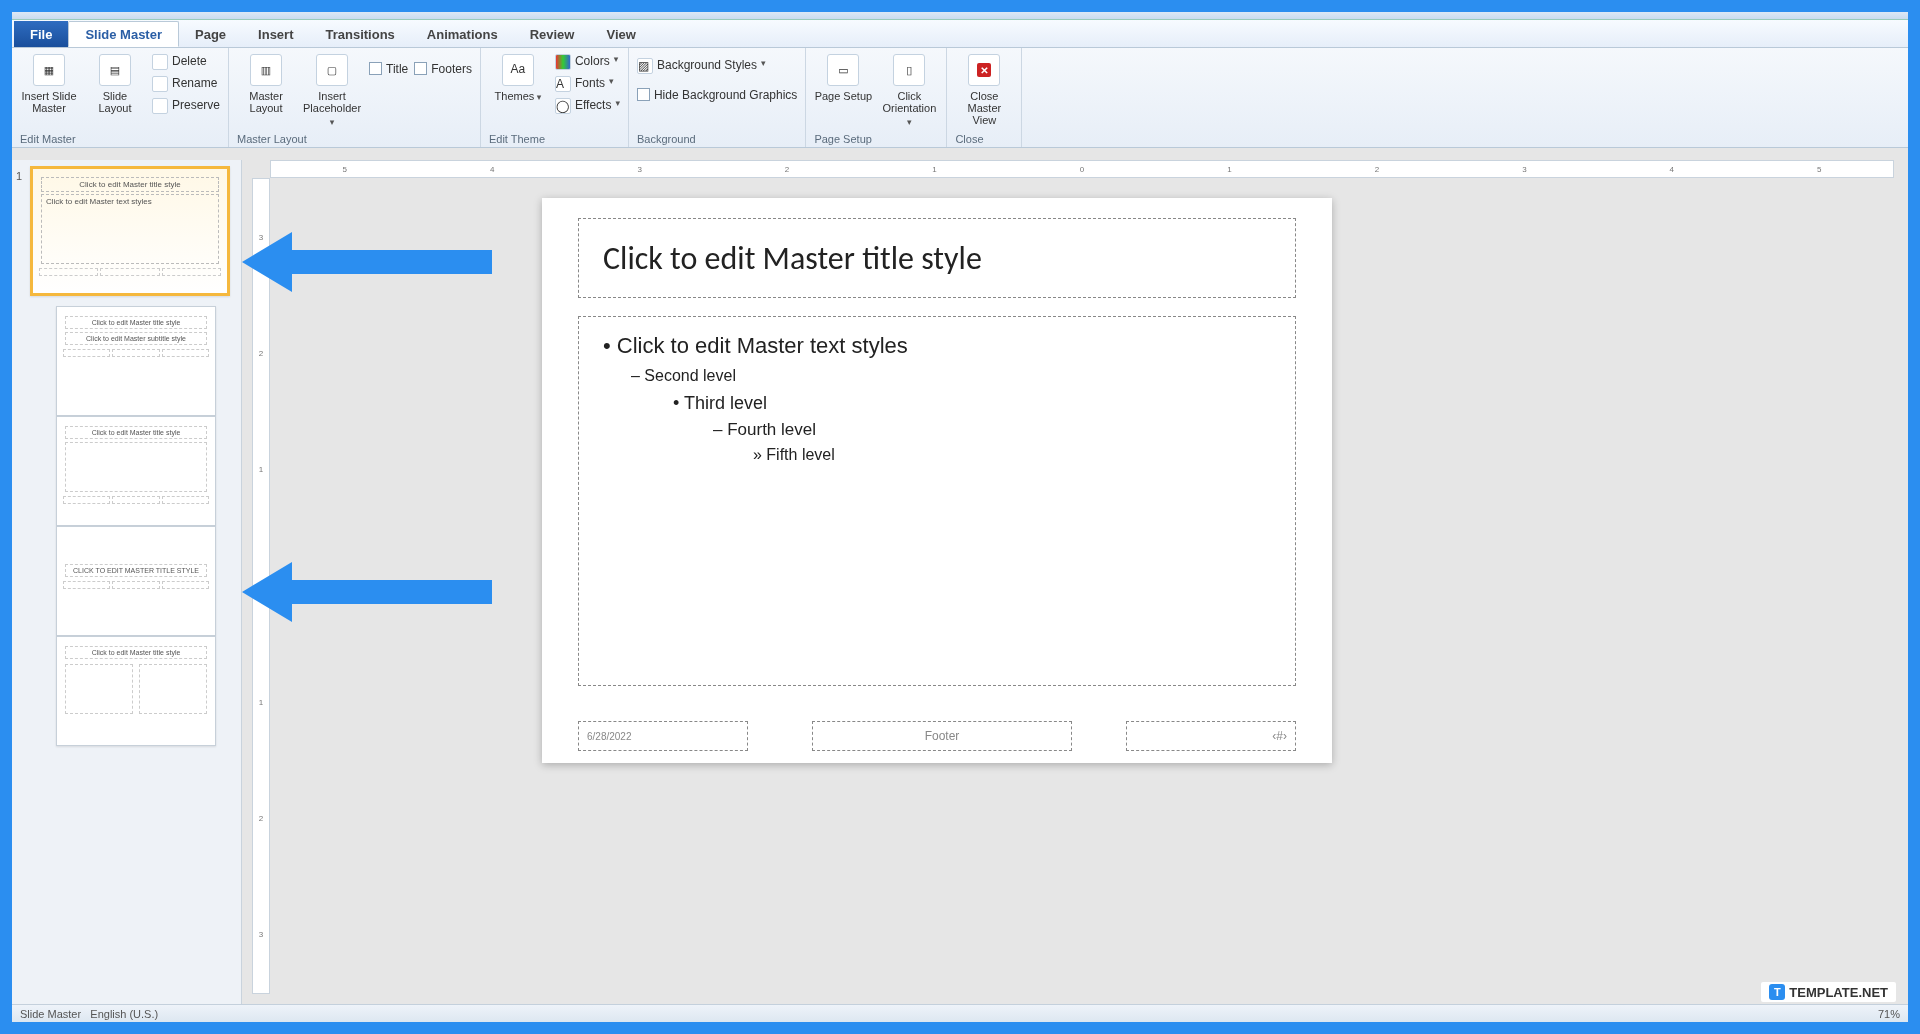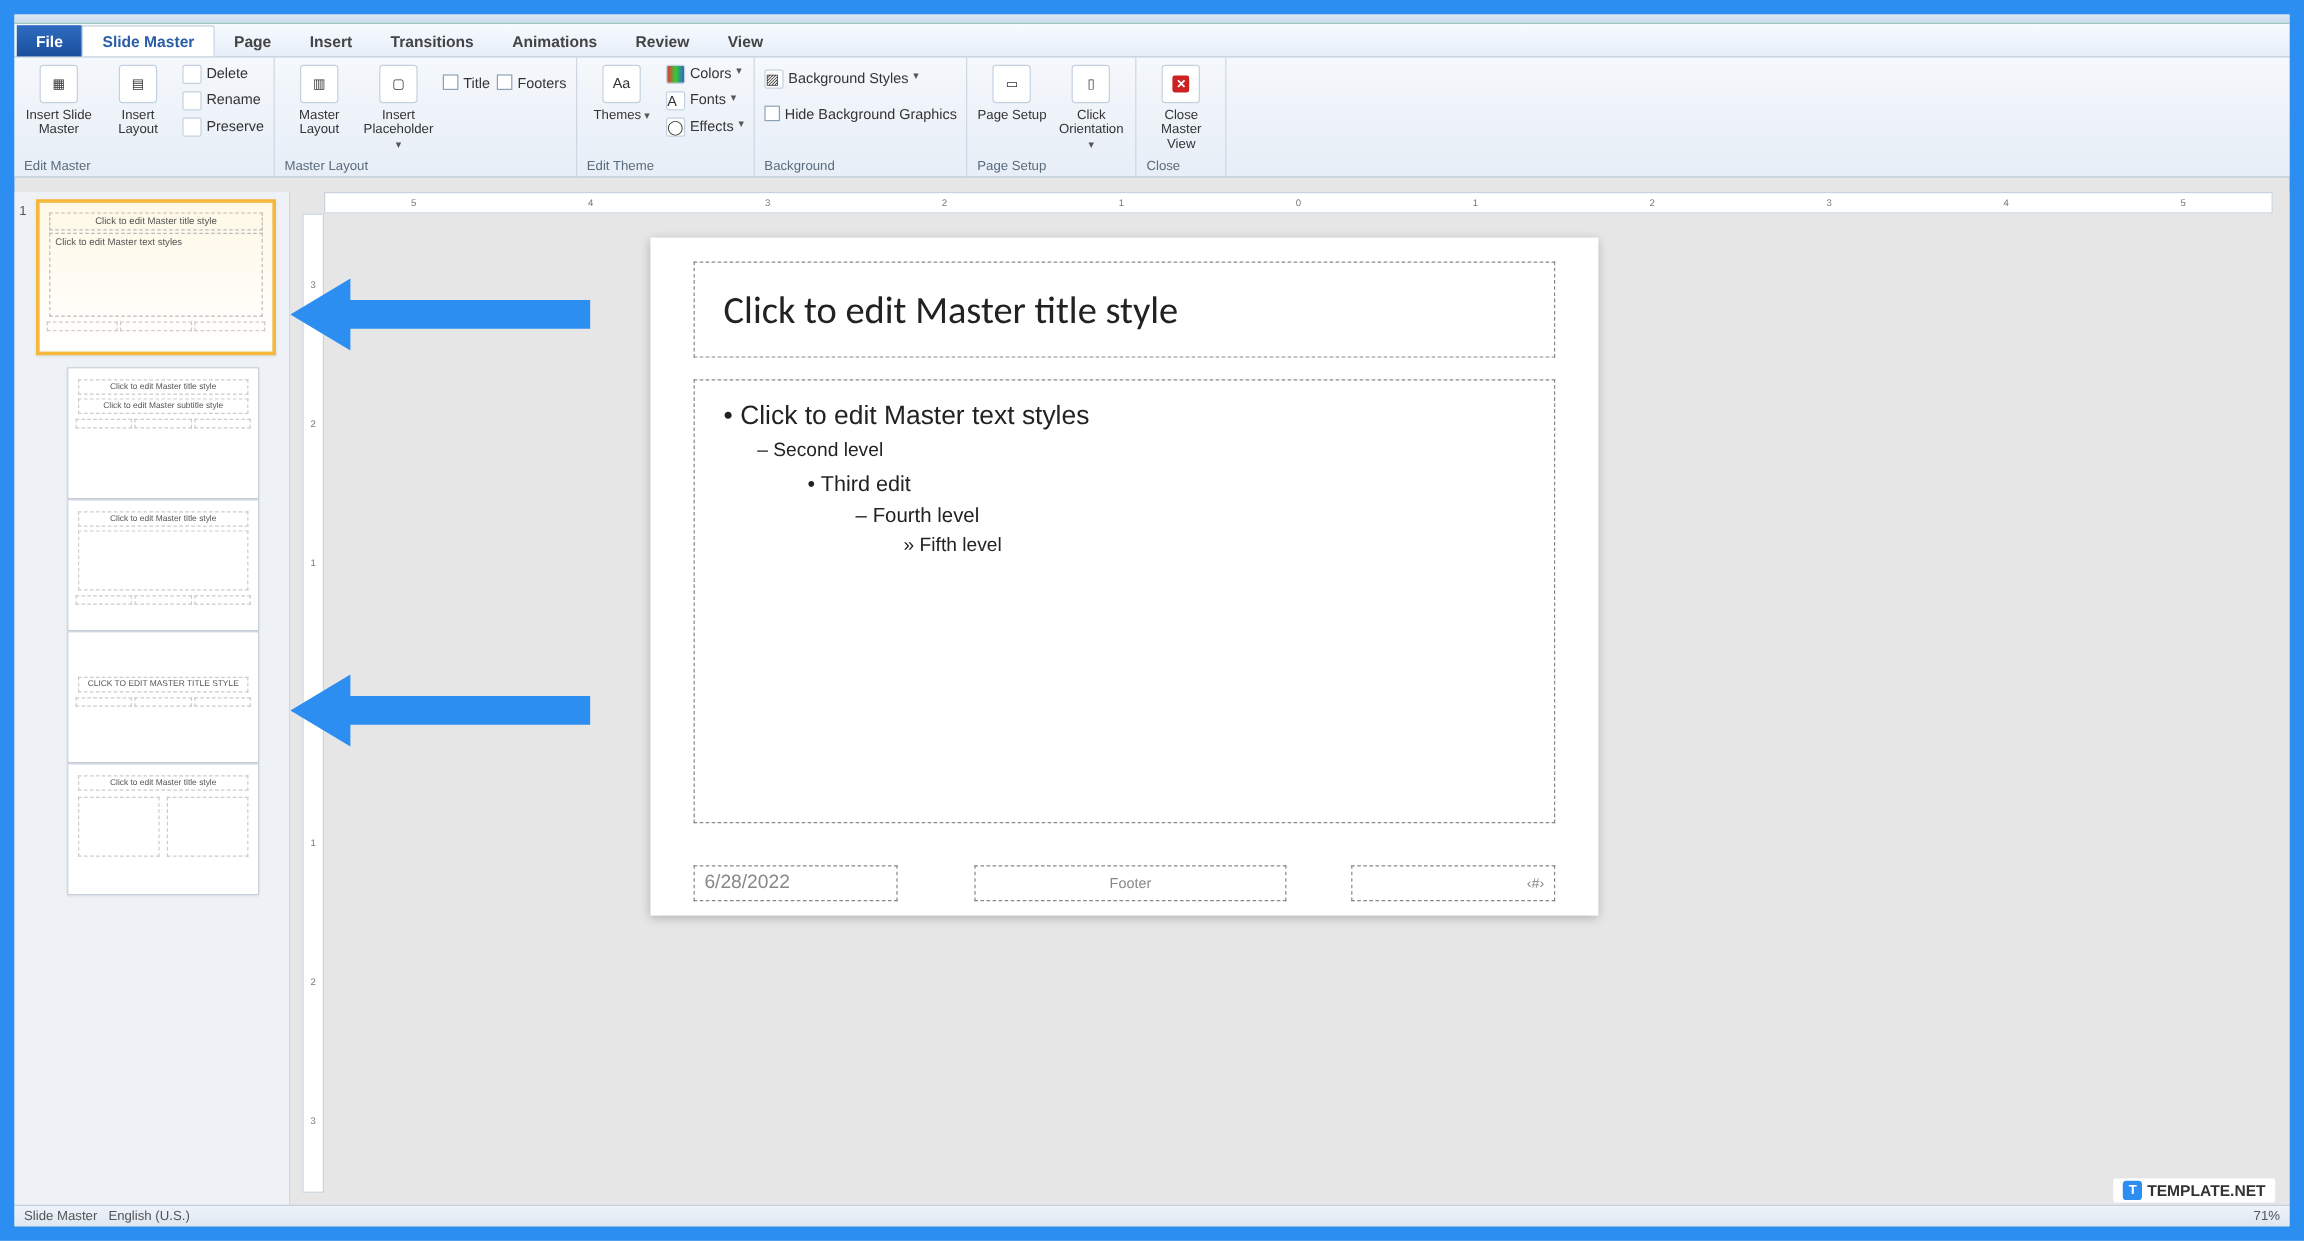--- a/index.html
+++ b/index.html
@@ -54,21 +54,21 @@
 .ph-body .l1 { font-size:22px; margin-left:0; }
 .ph-body .l1::before { content:"• "; }
 .ph-body .l2 { font-size:16px; margin-left:28px; margin-top:8px; }
 .ph-body .l2::before { content:"– "; }
 .ph-body .l3 { font-size:18px; margin-left:70px; margin-top:8px; }
 .ph-body .l3::before { content:"• "; }
 .ph-body .l4 { font-size:17px; margin-left:110px; margin-top:6px; }
 .ph-body .l4::before { content:"– "; }
 .ph-body .l5 { font-size:16px; margin-left:150px; margin-top:6px; }
 .ph-body .l5::before { content:"» "; }
-.ph-date { bottom:12px; left:36px; width:170px; height:30px; font-size:16px; color:#888; display:flex; align-items:center; padding:0 8px; }
+.ph-date { bottom:12px; left:36px; width:170px; height:30px; font-size:10px; color:#888; display:flex; align-items:center; padding:0 8px; }
 .ph-footer { bottom:12px; left:270px; width:260px; height:30px; font-size:12px; color:#888; display:flex; align-items:center; justify-content:center; }
 .ph-num { bottom:12px; right:36px; width:170px; height:30px; font-size:12px; color:#888; display:flex; align-items:center; justify-content:flex-end; padding:0 8px; }
 
 
 .arrow { position:absolute; z-index:50; }
 .arrow svg { display:block; }
 
 
 .status { position:absolute; bottom:0; left:0; right:0; height:18px; background:linear-gradient(#eef3f9,#dde7f1); border-top:1px solid #c4d0dc; font-size:11px; color:#555; display:flex; align-items:center; padding:0 8px; justify-content:space-between; }
 
@@ -95,21 +95,21 @@
 <div class="ribbon">
 
   <div class="group">
     <div class="group-body">
       <div class="bigbtn">
         <div class="ic">▦</div>
         <span>Insert Slide Master</span>
       </div>
       <div class="bigbtn">
         <div class="ic">▤</div>
-        <span>Insert Layout</span>
+        <span>Slide Layout</span>
       </div>
       <div style="display:flex;flex-direction:column;gap:2px;">
         <div class="smallrow">
             <span class="ic"></span>
             <span>Delete</span>
           </div>
         <div class="smallrow">
             <span class="ic"></span>
             <span>Rename</span>
           </div>
@@ -285,21 +285,21 @@
         <span>1</span>
         <span>2</span>
         <span>3</span>
     </div>
 
     <div class="slide">
       <div class="ph ph-title">Click to edit Master title style</div>
       <div class="ph ph-body">
         <div class="l1">Click to edit Master text styles</div>
         <div class="l2">Second level</div>
-        <div class="l3">Third edit</div>
+        <div class="l3">Third level</div>
         <div class="l4">Fourth level</div>
         <div class="l5">Fifth level</div>
       </div>
       <div class="ph ph-date">6/28/2022</div>
       <div class="ph ph-footer">Footer</div>
       <div class="ph ph-num">‹#›</div>
     </div>
   </div>
 </div>
 

